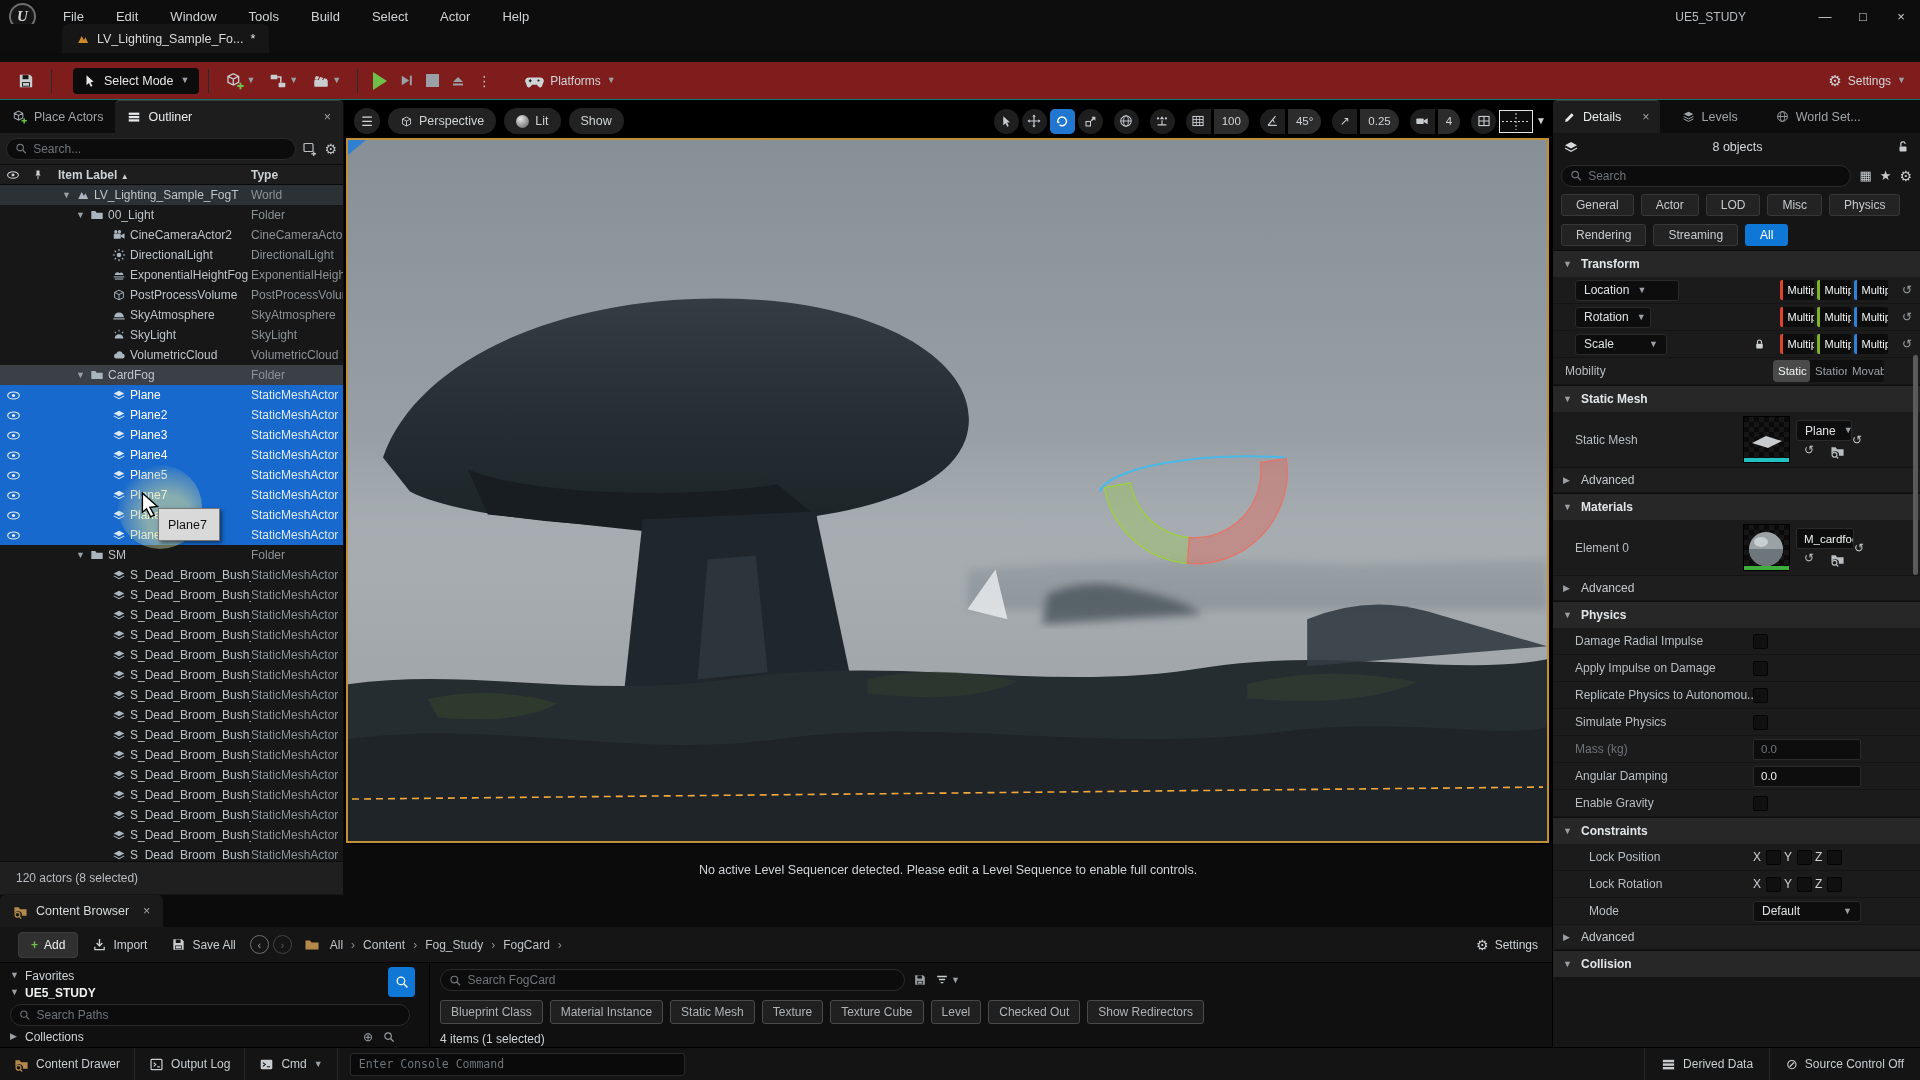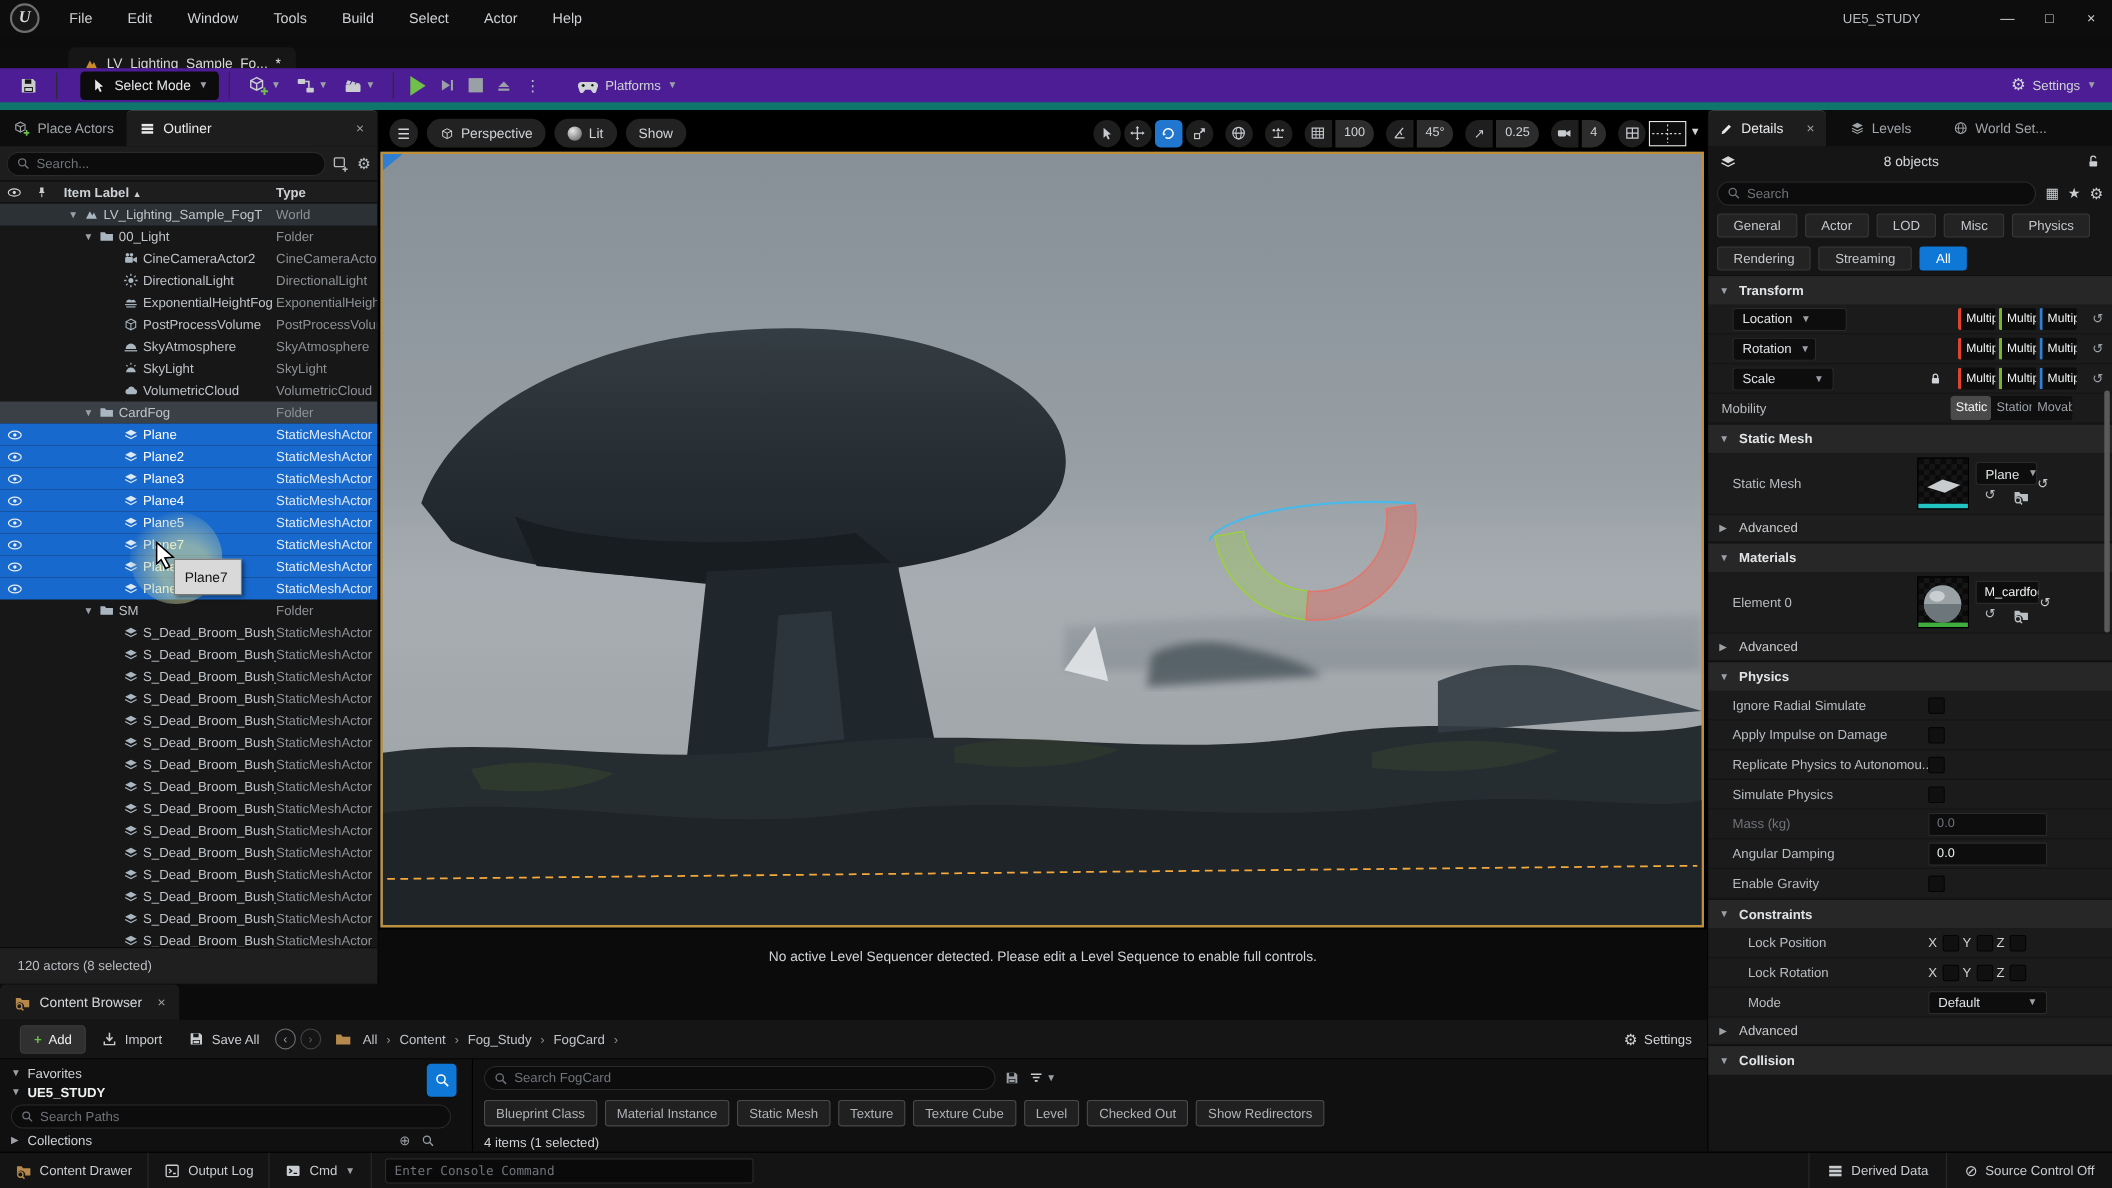--- a/index.html
+++ b/index.html
@@ -11,24 +11,24 @@
   input{outline:none}
   
   #menubar{left:0;top:0;width:1920px;height:33px;background:#0d0d0d;display:flex;align-items:center}
   #ue-logo{width:27px;height:27px;border-radius:50%;border:2px solid #6f6f6f;background:#161616;color:#d7d7d7;display:flex;align-items:center;justify-content:center;font-weight:bold;font-size:15px;margin:0 14px 0 9px;font-family:"Liberation Serif",serif;font-style:italic}
   #menu-items{display:flex;gap:6px}
   .menu-item{padding:4px 13px;color:#cfd2d4;font-size:13px;border-radius:3px;cursor:default}
   #win-right{margin-left:auto;display:flex;align-items:center;height:33px}
   #win-title{color:#b9bdc1;font-size:12px;margin-right:60px}
   .winbtn{width:38px;height:33px;display:flex;align-items:center;justify-content:center;color:#cfcfcf;font-size:13px}
   
-  #tabrow{left:0;top:43px;width:1920px;height:29px;background:#0d0d0d}
+  #tabrow{left:0;top:24px;width:1920px;height:29px;background:#0d0d0d}
   #asset-tab{position:absolute;left:62px;top:0;height:29px;background:#161616;border-radius:6px 6px 0 0;display:flex;align-items:center;padding:0 14px;gap:7px;color:#d8d8d8;font-size:12.5px}
   
-  #toolbar{left:0;top:62px;width:1920px;height:38px;background:#4c1d95;border-bottom:7px solid #0f766e;display:flex;align-items:center}
+  #toolbar{left:0;top:62px;width:1920px;height:38px;background:#7f1d1d;border-bottom:1px solid #0f766e;display:flex;align-items:center}
   .tb-sep{width:1px;height:24px;background:#2b2b2b;margin:0 9px}
   .tb-ic{color:#c9cdd0;padding:0 7px;display:flex;align-items:center;gap:2px}
   .chev{font-size:9px;color:#9aa0a5}
   #select-mode{background:#0c0c0c;border-radius:4px;height:26px;display:flex;align-items:center;gap:7px;padding:0 10px;margin-left:12px;color:#e4e6e8;font-size:12.5px}
   .playbtn{width:26px;height:26px;display:flex;align-items:center;justify-content:center}
   .tri-play{width:0;height:0;border-left:14px solid #6fc04a;border-top:9px solid transparent;border-bottom:9px solid transparent}
   .sq-stop{width:13px;height:13px;background:#9aa0a6}
   #platforms{display:flex;align-items:center;gap:6px;margin-left:28px;color:#d0d4d7}
   #tb-settings{margin-left:auto;margin-right:14px;display:flex;align-items:center;gap:6px;color:#d0d4d7}
   
@@ -1369,21 +1369,21 @@
       <span>Advanced</span>
     </div>
 
     <div class="sec-head">
       <span class="expander glyph">▼</span>
       <span>Physics</span>
     </div>
     <div>
 
         <div class="prow p-row check">
-          <span class="plabel">Ignore Radial Simulate</span>
+          <span class="plabel">Damage Radial Impulse</span>
           <span class="pctl">
             <span class="cb"></span>
 
           </span>
           <span class="preset glyph" style="visibility:hidden">↺</span>
         </div>
 
 
         <div class="prow p-row check">
           <span class="plabel">Apply Impulse on Damage</span>

